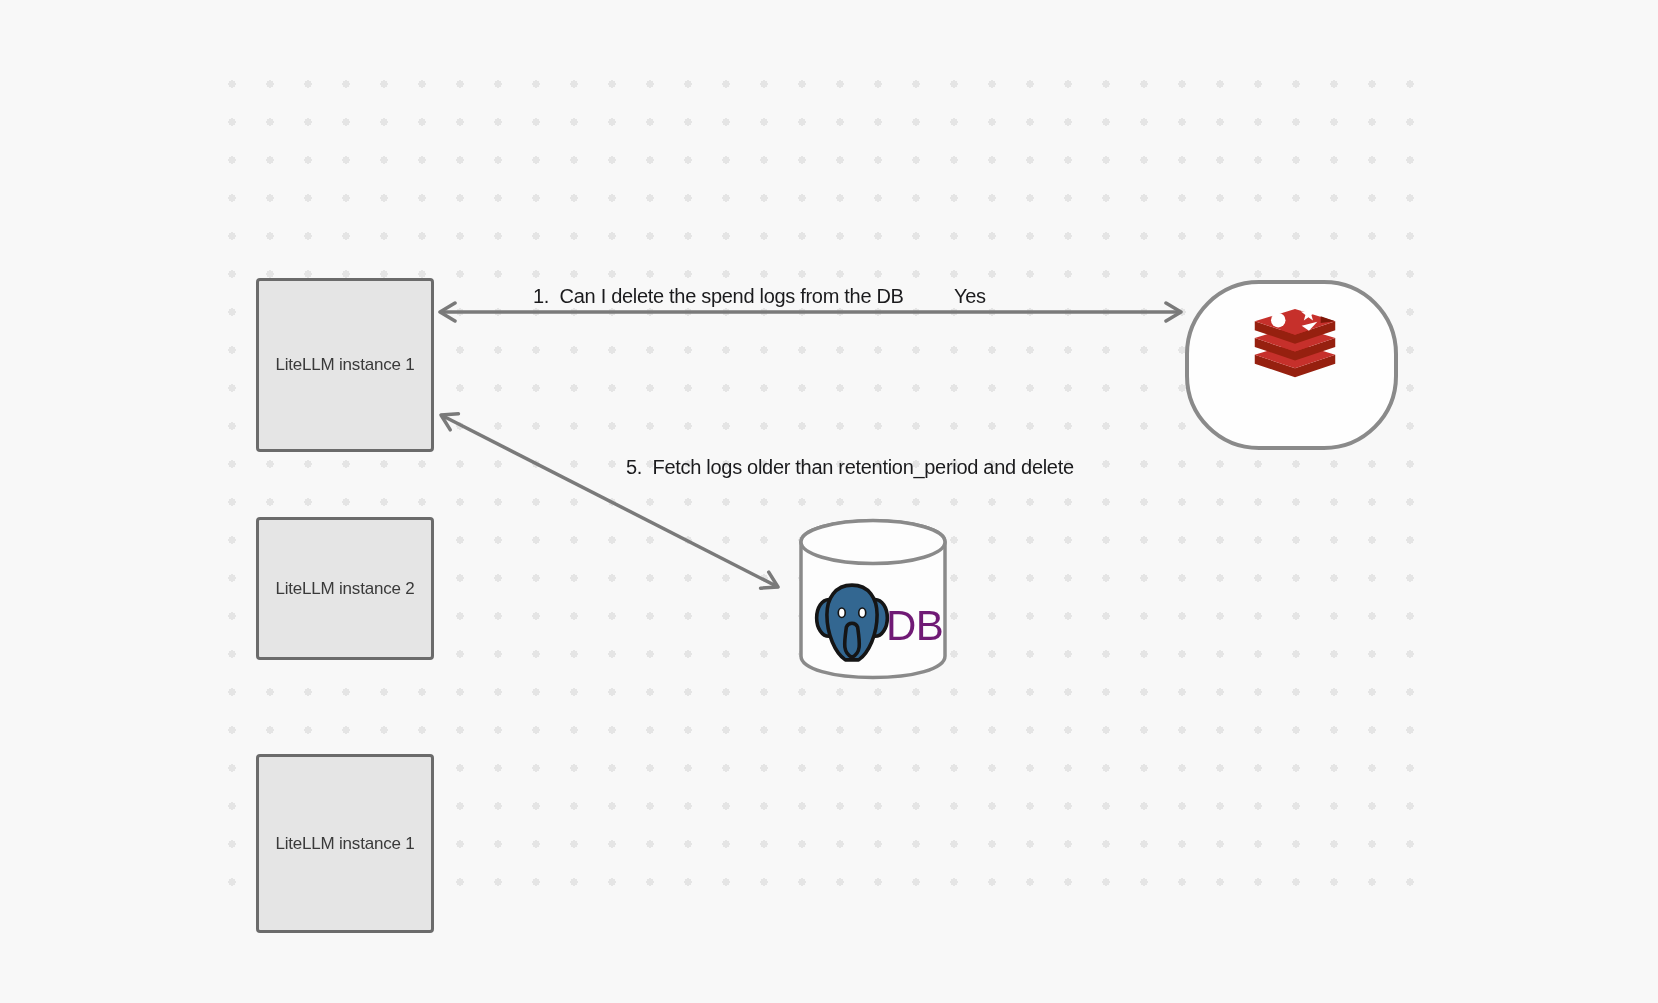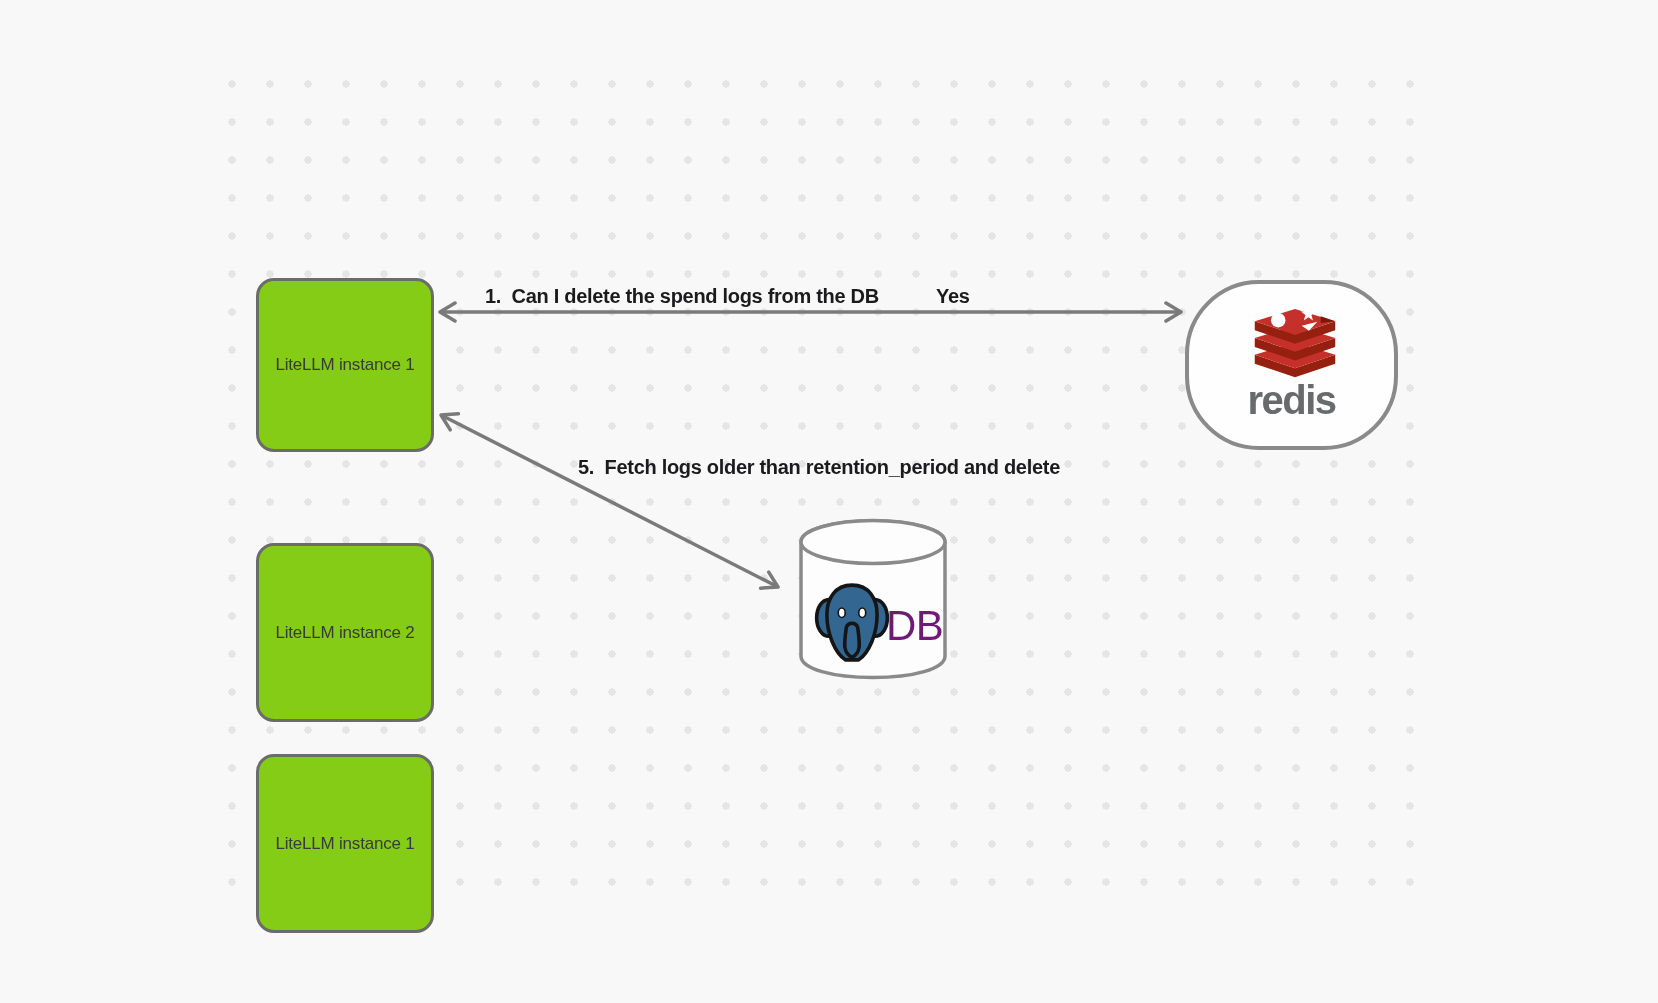--- a/index.html
+++ b/index.html
@@ -9,25 +9,25 @@
     font-family:"Liberation Sans","DejaVu Sans",sans-serif;
   }
   .dot-grid{
     position:absolute;left:213px;top:65px;width:1216px;height:836px;
     background-image:radial-gradient(circle,#e5e5e5 3.6px,transparent 3.7px);
     background-size:38px 38px;background-position:0 0;
   }
   .edges-layer{position:absolute;left:0;top:0;width:1658px;height:1003px;}
   .node-box{
     position:absolute;left:256px;width:178px;
-    background:#84cc16;border:3.5px solid #6b6b6b;border-radius:18px;
+    background:#e5e5e5;border:3.5px solid #6b6b6b;border-radius:4px;
     box-sizing:border-box;display:flex;align-items:center;justify-content:center;
   }
   #node-instance1{top:278px;height:174px;}
-  #node-instance2{top:543px;height:179px;}
+  #node-instance2{top:517px;height:143px;}
   #node-instance3{top:754px;height:179px;}
   .node-box .node-label{font-size:17px;color:#3a3a3a;letter-spacing:-0.2px;}
   .node-redis{
     position:absolute;left:1185px;top:280px;width:213px;height:170px;
     background:#fefefe;border:4px solid #8a8a8a;border-radius:74px;
     box-sizing:border-box;
   }
   .redis-logo{position:absolute;left:61px;top:25px;}
   .redis-wordmark{
     position:absolute;left:0;top:94px;width:100%;text-align:center;
@@ -35,24 +35,24 @@
   }
   .node-db{position:absolute;left:798px;top:518px;width:150px;height:162px;}
   .db-cylinder{position:absolute;left:0;top:0;}
   .pg-elephant{position:absolute;left:16px;top:63px;}
   .db-text{
     position:absolute;left:88px;top:84px;
     font-size:42px;font-weight:500;color:#701a75;letter-spacing:-0.5px;
   }
   .edge-label{
     position:absolute;white-space:pre;
-    font-size:20px;font-weight:700;letter-spacing:-0.3px;color:#1b1b1d;
+    font-size:20px;font-weight:400;letter-spacing:-0.3px;color:#1b1b1d;margin-left:48px;
   }
   #edge1-label{left:485px;top:285px;}
-  #edge1-response{left:936px;top:285px;text-align:center;}
+  #edge1-response{left:906px;top:285px;text-align:center;}
   #edge2-label{left:578px;top:456px;}
 </style>
 </head>
 <body>
 
 <div class="dot-grid"></div>
 
 <svg class="edges-layer" width="1658" height="1003" viewBox="0 0 1658 1003">
   <defs>
     <marker id="ah" markerWidth="26" markerHeight="26" refX="19" refY="11" orient="auto-start-reverse" markerUnits="userSpaceOnUse">
@@ -88,21 +88,20 @@
 
     <g>
       <path d="M4,11 L4,19 L40,31 L76,19 L76,11 L40,23 Z" fill="#96200f"></path>
       <path d="M40,0 L76,11 L40,23 L4,11 Z" fill="#c6302b"></path>
       <circle cx="25" cy="10" r="6.5" fill="#ffffff"></circle>
       <polygon points="52,-2.5 53.7,2.2 58.7,2.3 54.7,5.4 56.1,10.2 52,7.3 47.9,10.2 49.3,5.4 45.3,2.3 50.3,2.2" fill="#ffffff"></polygon>
       <polygon points="46,15 60,11.5 52.5,19.5" fill="#ffffff"></polygon>
       <polygon points="63,6.5 76,11 63,12.5" fill="#7f1708"></polygon>
     </g>
   </svg>
-  <div class="redis-wordmark">redis</div>
 </div>
 
 <div class="node-db">
   <svg class="db-cylinder" width="150" height="162" viewBox="0 0 150 162">
     <path d="M3 24 L3 138 C3 151 35 159.5 75 159.5 C115 159.5 147 151 147 138 L147 24 C147 11 115 3 75 3 C35 3 3 11 3 24 Z" fill="#fdfdfd" stroke="#8a8a8a" stroke-width="3.5"></path>
     <ellipse cx="75" cy="24" rx="72" ry="21.5" fill="#fdfdfd" stroke="#8a8a8a" stroke-width="3.5"></ellipse>
   </svg>
   <svg class="pg-elephant" width="76" height="84" viewBox="0 0 73 82">
     <g stroke="#151515" stroke-width="3.5" stroke-linejoin="round" fill="#336791">
       <ellipse cx="14" cy="36" rx="12" ry="18"></ellipse>

